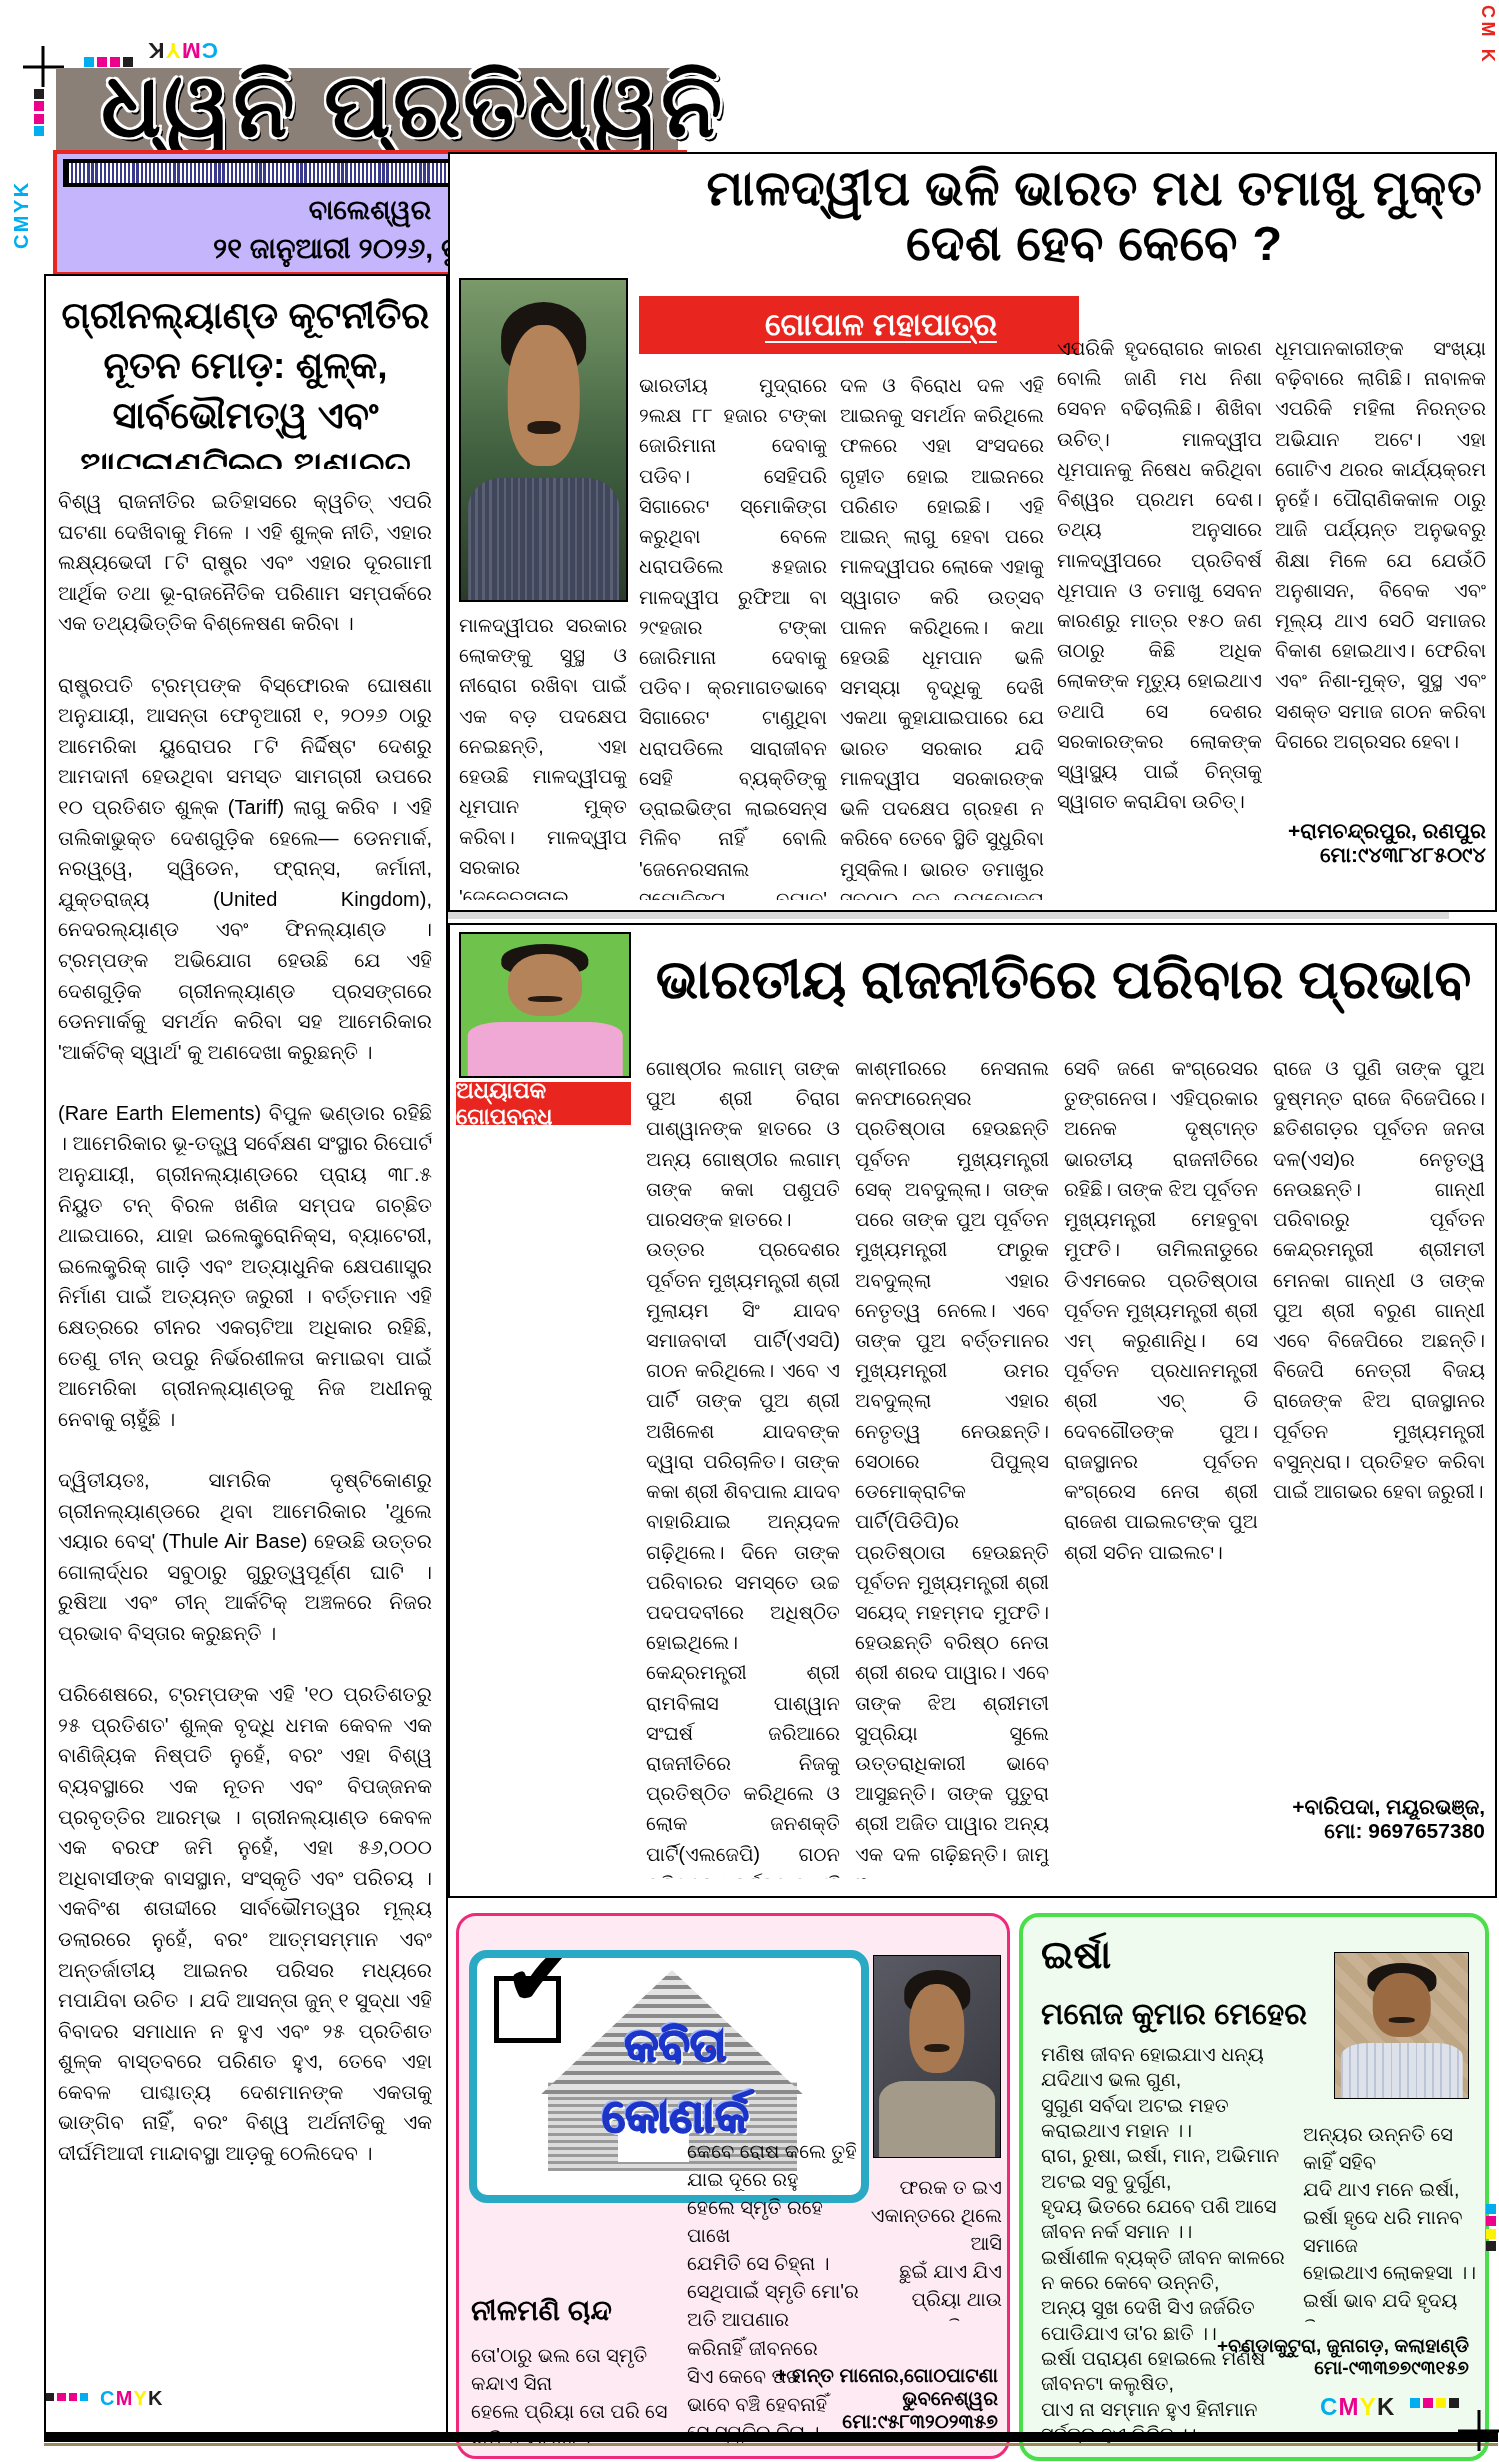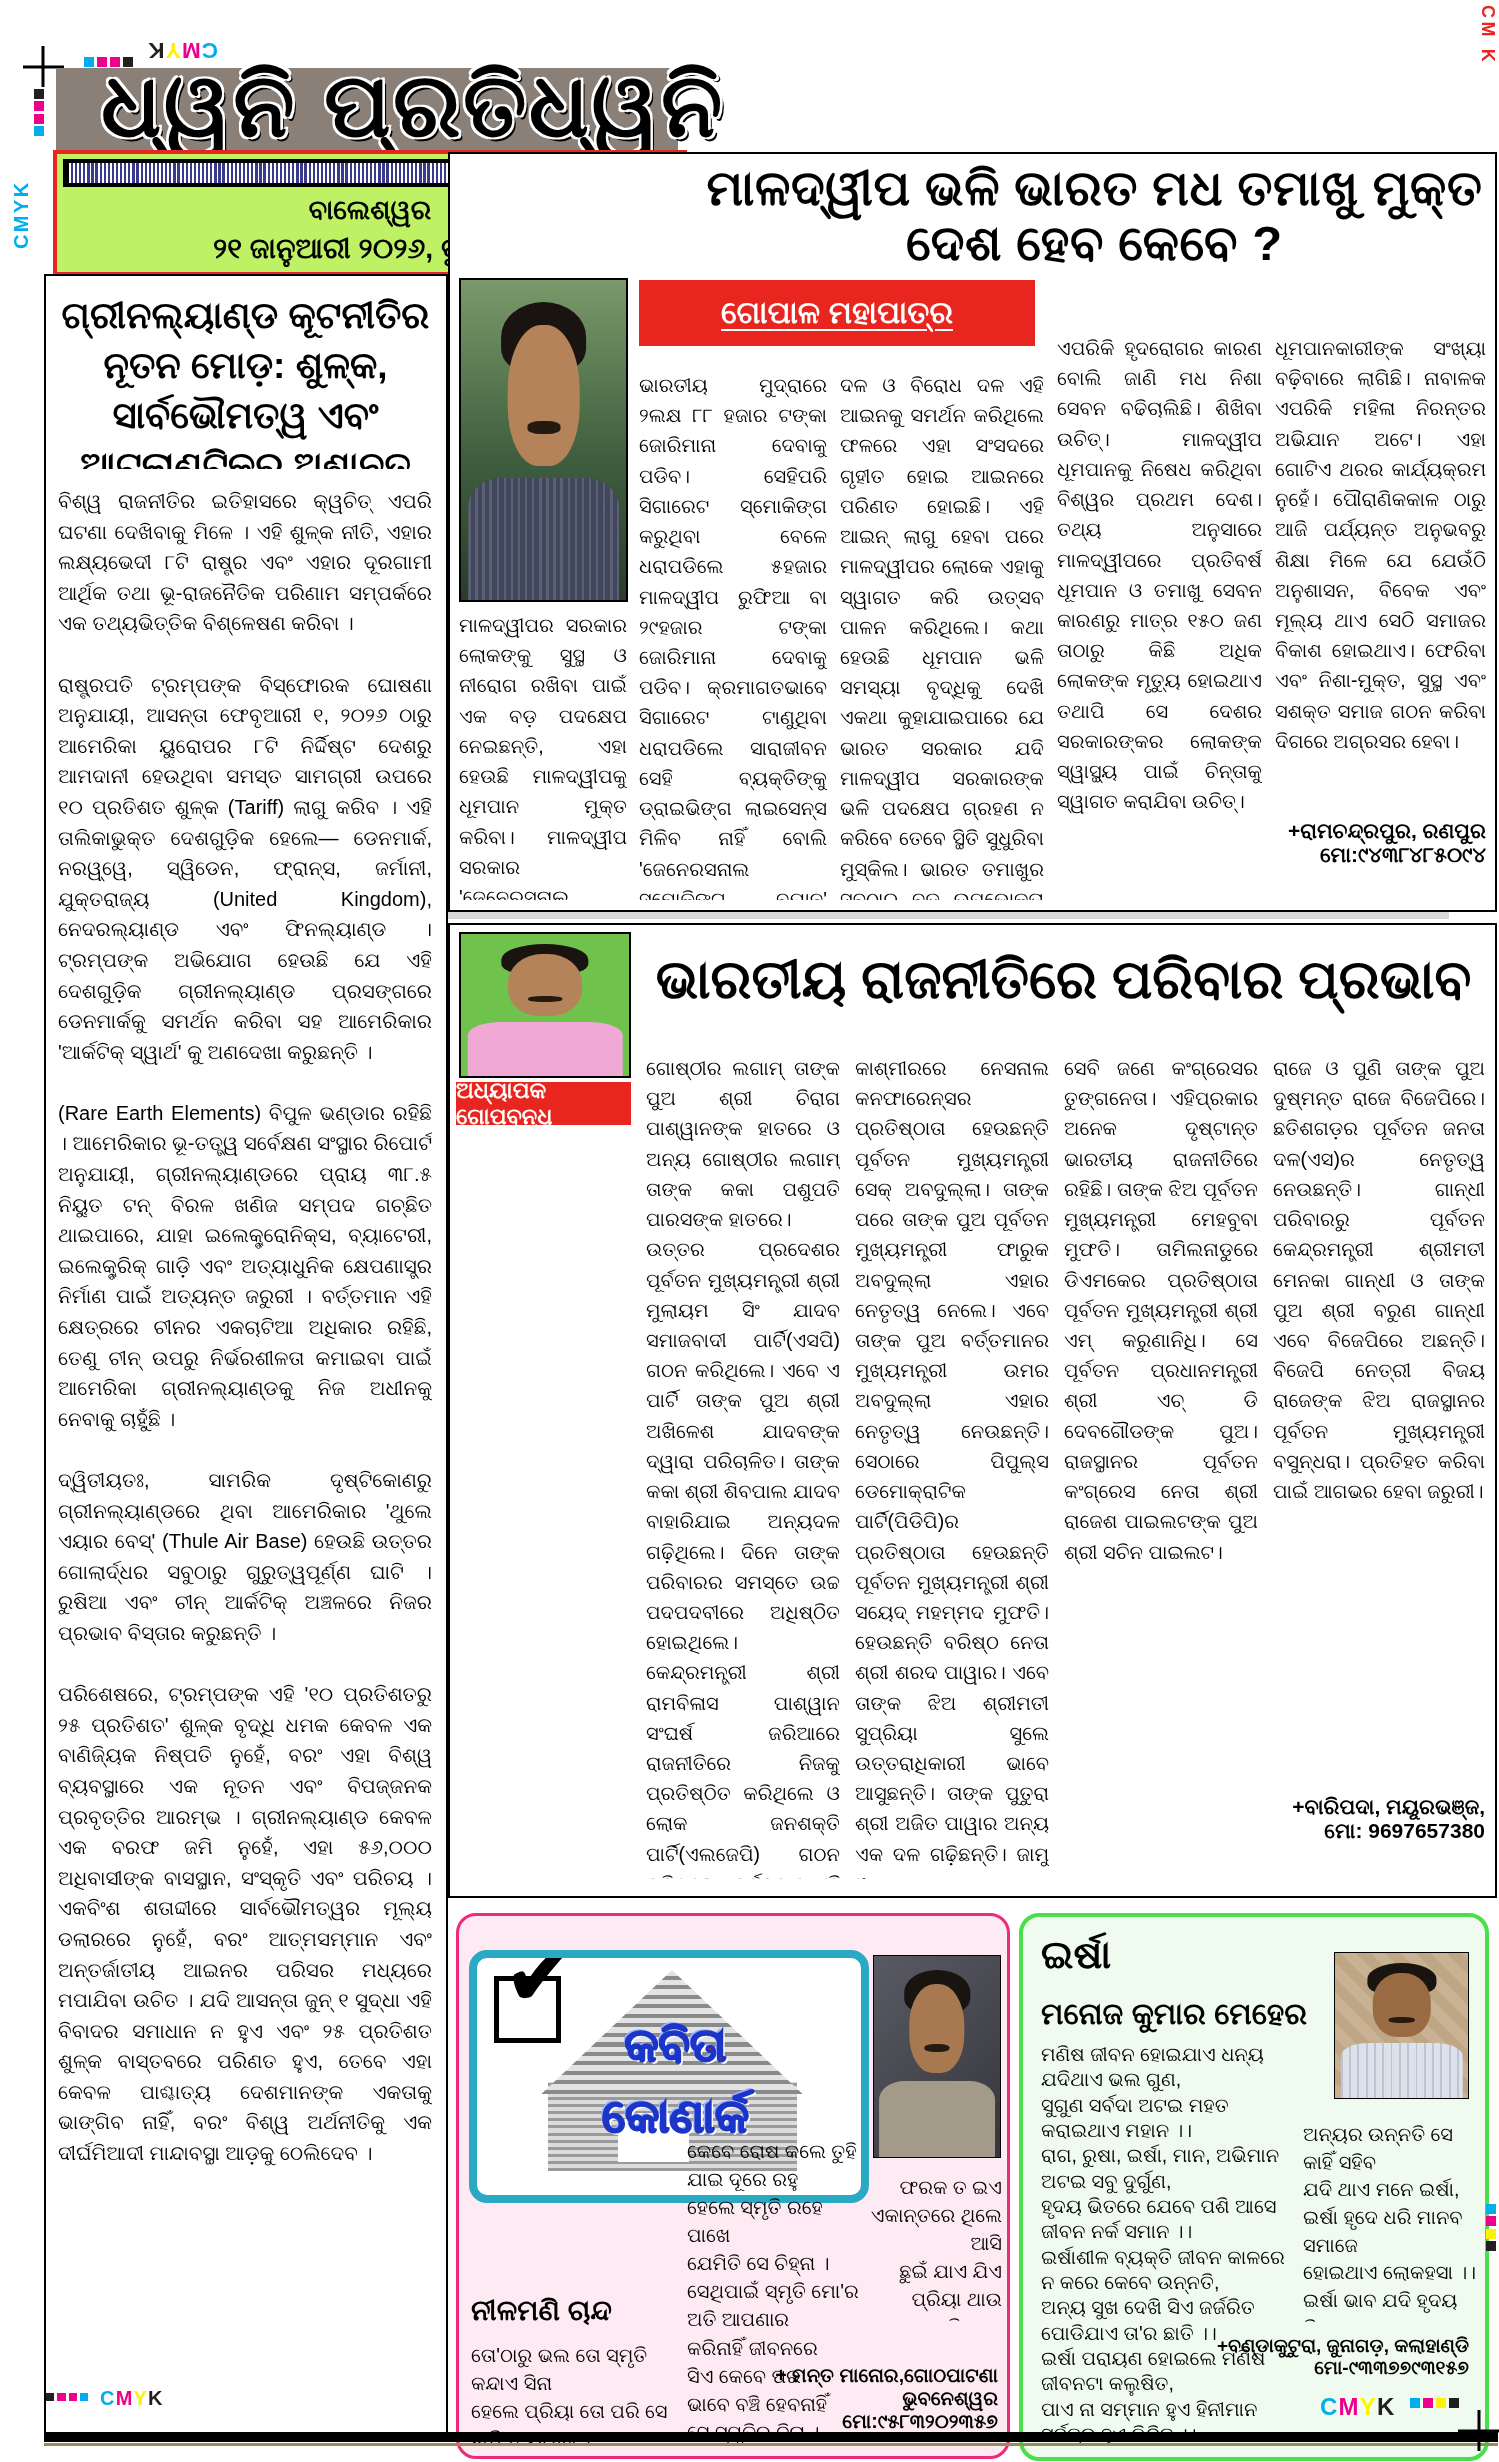--- a/index.html
+++ b/index.html
@@ -18,21 +18,21 @@
   .sq{width:10px;height:10px;display:inline-block;margin-right:3px;}
   .c-c{background:#00aeef;} .c-m{background:#ec008c;} .c-y{background:#fff200;} .c-k{background:#231f20;}
   .cmyk-word{font-weight:bold;font-size:22.5px;letter-spacing:1.2px;}
   .cmyk-word .L1{color:#00aeef;} .cmyk-word .L2{color:#ec008c;} .cmyk-word .L3{color:#fff200;} .cmyk-word .L4{color:#231f20;}
 
   
   .grayband{background:#8b8078;}
   .masthead-title{font-size:89px;font-weight:bold;letter-spacing:2.4px;color:#000;
       text-shadow:2.4px 2.4px 0 #fff,-2.4px -2.4px 0 #fff,2.4px -2.4px 0 #fff,-2.4px 2.4px 0 #fff,3.6px 3.6px 0 #000;
       white-space:nowrap;overflow:visible;}
-  .redbox{border:4.1px solid #e8251f;background:#bef264;}
+  .redbox{border:4.1px solid #e8251f;background:#c4b5fd;}
   .stripesbar{background:#000;padding:4.1px 6px;}
   .stripesbar .inner{height:20px;background:repeating-linear-gradient(90deg,#fff 0 1.8px,#3a3a8c 1.8px 4.1px);}
   .pgcircle{background:#1d5f78;border-radius:50%;color:#fff;display:flex;align-items:center;justify-content:center;
       font-size:28.4px;font-weight:bold;}
 
   
   .nbox{border:2.4px solid #000;background:#fff;}
   .headline1{font-size:49px;font-weight:bold;line-height:1.12;letter-spacing:0.6px;}
   .headline2{font-size:54px;font-weight:bold;}
   .headline-left{font-size:37px;font-weight:bold;line-height:1.35;}
@@ -114,21 +114,21 @@
   <div class="abs nbox" style="left:448px;top:152px;width:1045px;height:756px;"></div>
   <div class="abs headline1 ctr" style="left:699px;top:161px;width:791px;height:107px;overflow:hidden;">ମାଳଦ୍ୱୀପ ଭଳି ଭାରତ ମଧ ତମାଖୁ ମୁକ୍ତ ଦେଶ ହେବ କେବେ ?</div>
 
   <div class="portrait" style="left:459px;top:278px;width:165px;height:320px;--skin:#b5835a;--shirt:#40465c;background:linear-gradient(180deg,#7a9a6a 0%,#3f5f3f 55%,#2b3b2b 100%);">
     <div class="hair"></div>
     <div class="face"></div>
     <div class="mst"></div>
     <div class="torso" style="background-image:repeating-linear-gradient(90deg,rgba(255,255,255,.14) 0 2.4px,transparent 2.4px 7.1px);"></div>
   </div>
 
-  <div class="abs redbanner" style="left:639px;top:280px;width:396px;height:66px;">
+  <div class="abs redbanner" style="left:639px;top:296px;width:396px;height:58px;padding-left:44px;">
     <span style="font-size:31px;font-weight:bold;">ଗୋପାଳ ମହାପାତ୍ର</span>
   </div>
 
   <div class="abs bodytxt just" style="left:459px;top:610px;width:168px;height:290px;">ମାଳଦ୍ୱୀପର ସରକାର ଲୋକଙ୍କୁ ସୁସ୍ଥ ଓ ନୀରୋଗ ରଖିବା ପାଇଁ ଏକ ବଡ଼ ପଦକ୍ଷେପ ନେଇଛନ୍ତି, ଏହା ହେଉଛି ମାଳଦ୍ୱୀପକୁ ଧୂମପାନ ମୁକ୍ତ କରିବା। ମାଳଦ୍ୱୀପ ସରକାର 'ଜେନେରସନାଲ ସ୍ମୋକିଙ୍ଗ ବ୍ୟାନ'</div>
   <div class="abs bodytxt just" style="left:639px;top:370px;width:188px;height:530px;">ଭାରତୀୟ ମୁଦ୍ରାରେ ୨ଲକ୍ଷ ୮୮ ହଜାର ଟଙ୍କା ଜୋରିମାନା ଦେବାକୁ ପଡିବ। ସେହିପରି ସିଗାରେଟ ସ୍ମୋକିଙ୍ଗ କରୁଥିବା ବେଳେ ଧରାପଡିଲେ ୫ହଜାର ମାଳଦ୍ୱୀପ ରୁଫିଆ ବା ୨୯ହଜାର ଟଙ୍କା ଜୋରିମାନା ଦେବାକୁ ପଡିବ। କ୍ରମାଗତଭାବେ ସିଗାରେଟ ଟାଣୁଥିବା ଧରାପଡିଲେ ସାରାଜୀବନ ସେହି ବ୍ୟକ୍ତିଙ୍କୁ ଡ୍ରାଇଭିଙ୍ଗ ଲାଇସେନ୍ସ ମିଳିବ ନାହିଁ ବୋଲି 'ଜେନେରସନାଲ ସ୍ମୋକିଙ୍ଗ ବ୍ୟାନ' ଆଇନରେ ରହିଛି।</div>
   <div class="abs bodytxt just" style="left:840px;top:370px;width:204px;height:530px;">ଦଳ ଓ ବିରୋଧ ଦଳ ଏହି ଆଇନକୁ ସମର୍ଥନ କରିଥିଲେ ଫଳରେ ଏହା ସଂସଦରେ ଗୃହୀତ ହୋଇ ଆଇନରେ ପରିଣତ ହୋଇଛି। ଏହି ଆଇନ୍ ଲାଗୁ ହେବା ପରେ ମାଳଦ୍ୱୀପର ଲୋକେ ଏହାକୁ ସ୍ୱାଗତ କରି ଉତ୍ସବ ପାଳନ କରିଥିଲେ। କଥା ହେଉଛି ଧୂମପାନ ଭଳି ସମସ୍ୟା ବୃଦ୍ଧିକୁ ଦେଖି ଏକଥା କୁହାଯାଇପାରେ ଯେ ଭାରତ ସରକାର ଯଦି ମାଳଦ୍ୱୀପ ସରକାରଙ୍କ ଭଳି ପଦକ୍ଷେପ ଗ୍ରହଣ ନ କରିବେ ତେବେ ସ୍ଥିତି ସୁଧୁରିବା ମୁସ୍କିଲ। ଭାରତ ତମାଖୁର ସବୁଠାରୁ ବଡ଼ ଉପଭୋକ୍ତା ଏବଂ ଉତ୍ପାଦକ ଦେଶ ଅଟେ।</div>
   <div class="abs bodytxt just" style="left:1057px;top:333px;width:205px;height:567px;">ଏପରିକି ହୃଦରୋଗର କାରଣ ବୋଲି ଜାଣି ମଧ ନିଶା ସେବନ ବଢିଚାଲିଛି। ଶିଖିବା ଉଚିତ୍। ମାଳଦ୍ୱୀପ ଧୂମପାନକୁ ନିଷେଧ କରିଥିବା ବିଶ୍ୱର ପ୍ରଥମ ଦେଶ। ତଥ୍ୟ ଅନୁସାରେ ମାଳଦ୍ୱୀପରେ ପ୍ରତିବର୍ଷ ଧୂମପାନ ଓ ତମାଖୁ ସେବନ କାରଣରୁ ମାତ୍ର ୧୫୦ ଜଣ ତାଠାରୁ କିଛି ଅଧିକ ଲୋକଙ୍କ ମୃତ୍ୟୁ ହୋଇଥାଏ ତଥାପି ସେ ଦେଶର ସରକାରଙ୍କର ଲୋକଙ୍କ ସ୍ୱାସ୍ଥ୍ୟ ପାଇଁ ଚିନ୍ତାକୁ ସ୍ୱାଗତ କରାଯିବା ଉଚିତ୍।</div>
   <div class="abs bodytxt just" style="left:1275px;top:333px;width:211px;height:468px;">ଧୂମପାନକାରୀଙ୍କ ସଂଖ୍ୟା ବଢ଼ିବାରେ ଲାଗିଛି। ନାବାଳକ ଏପରିକି ମହିଳା ନିରନ୍ତର ଅଭିଯାନ ଅଟେ। ଏହା ଗୋଟିଏ ଥରର କାର୍ଯ୍ୟକ୍ରମ ନୁହେଁ। ପୌରାଣିକକାଳ ଠାରୁ ଆଜି ପର୍ଯ୍ୟନ୍ତ ଅନୁଭବରୁ ଶିକ୍ଷା ମିଳେ ଯେ ଯେଉଁଠି ଅନୁଶାସନ, ବିବେକ ଏବଂ ମୂଲ୍ୟ ଥାଏ ସେଠି ସମାଜର ବିକାଶ ହୋଇଥାଏ। ଫେରିବା ଏବଂ ନିଶା-ମୁକ୍ତ, ସୁସ୍ଥ ଏବଂ ସଶକ୍ତ ସମାଜ ଗଠନ କରିବା ଦିଗରେ ଅଗ୍ରସର ହେବା।</div>
   <div class="abs credit" style="left:1275px;top:819px;width:211px;">+ରାମଚନ୍ଦ୍ରପୁର, ରଣପୁର
 ମୋ:୯୪୩୮୪୮୫୦୯୪</div>

